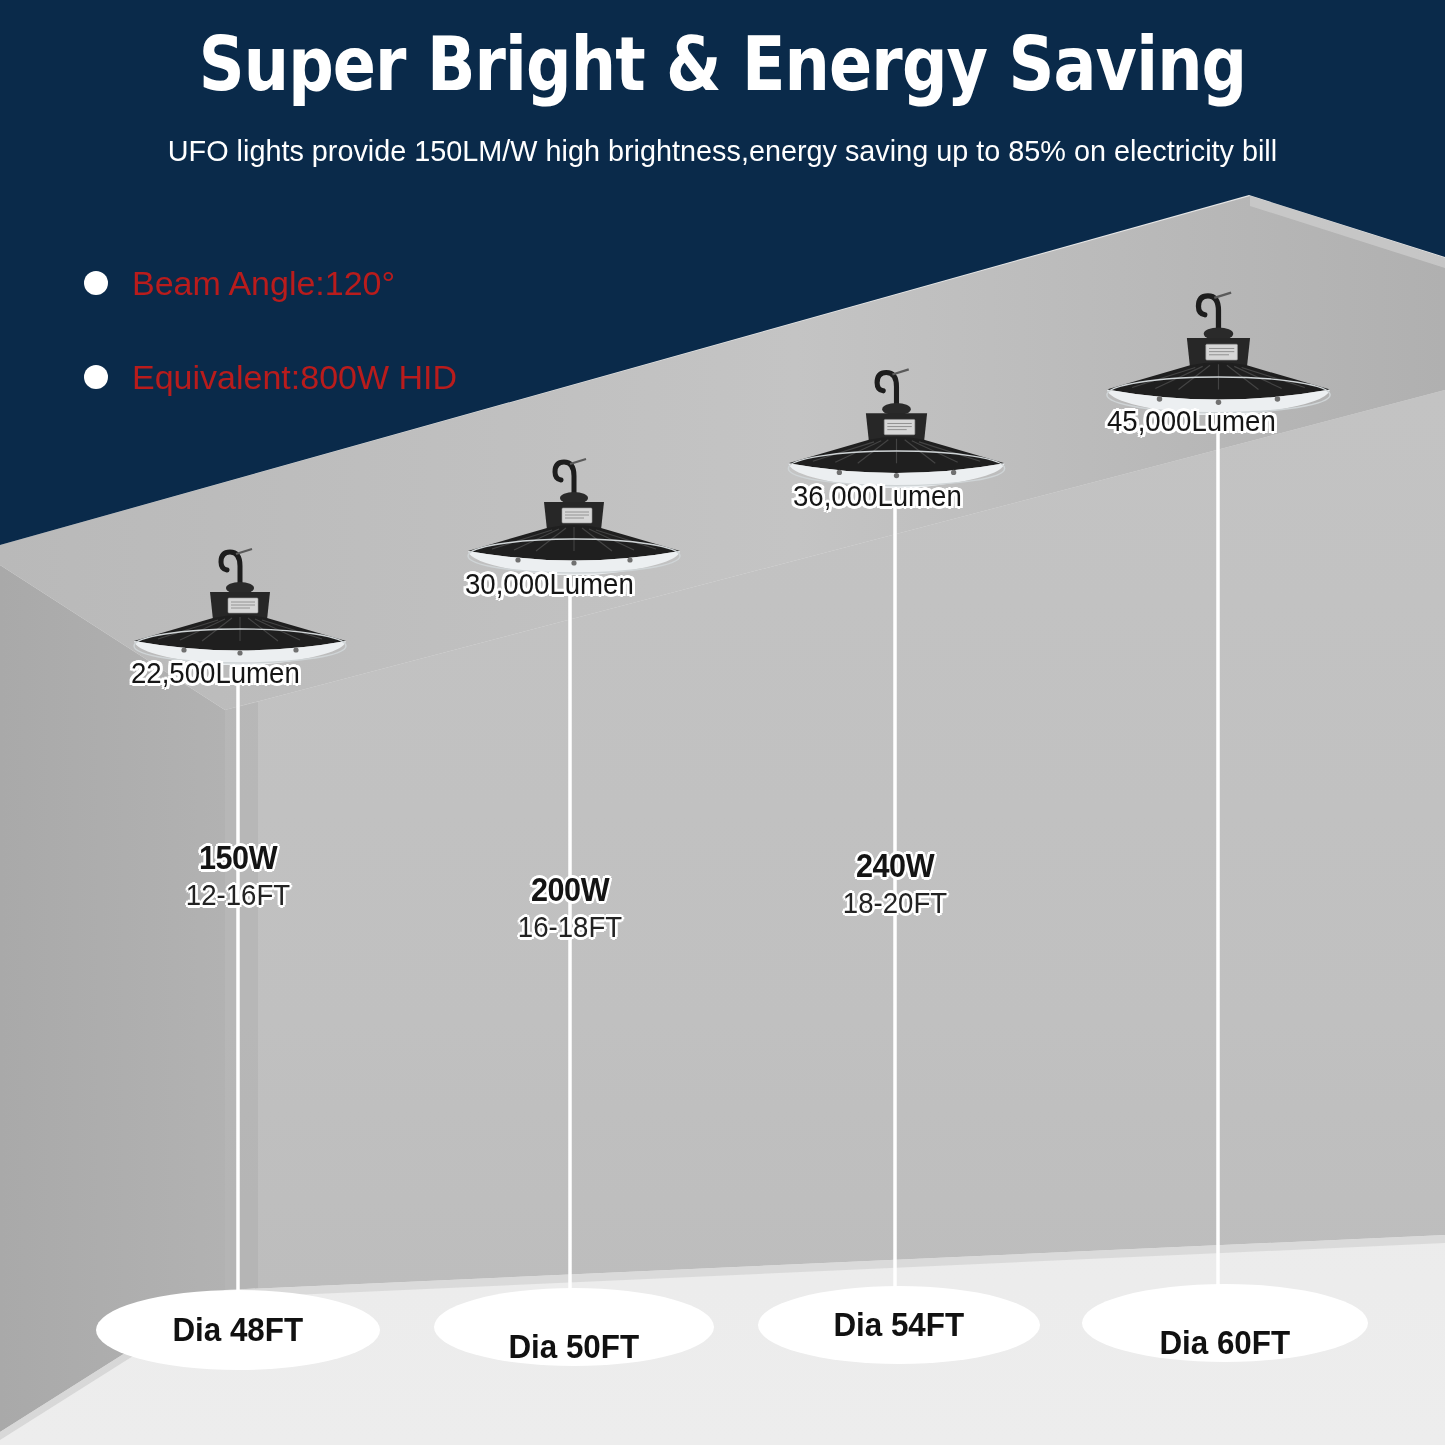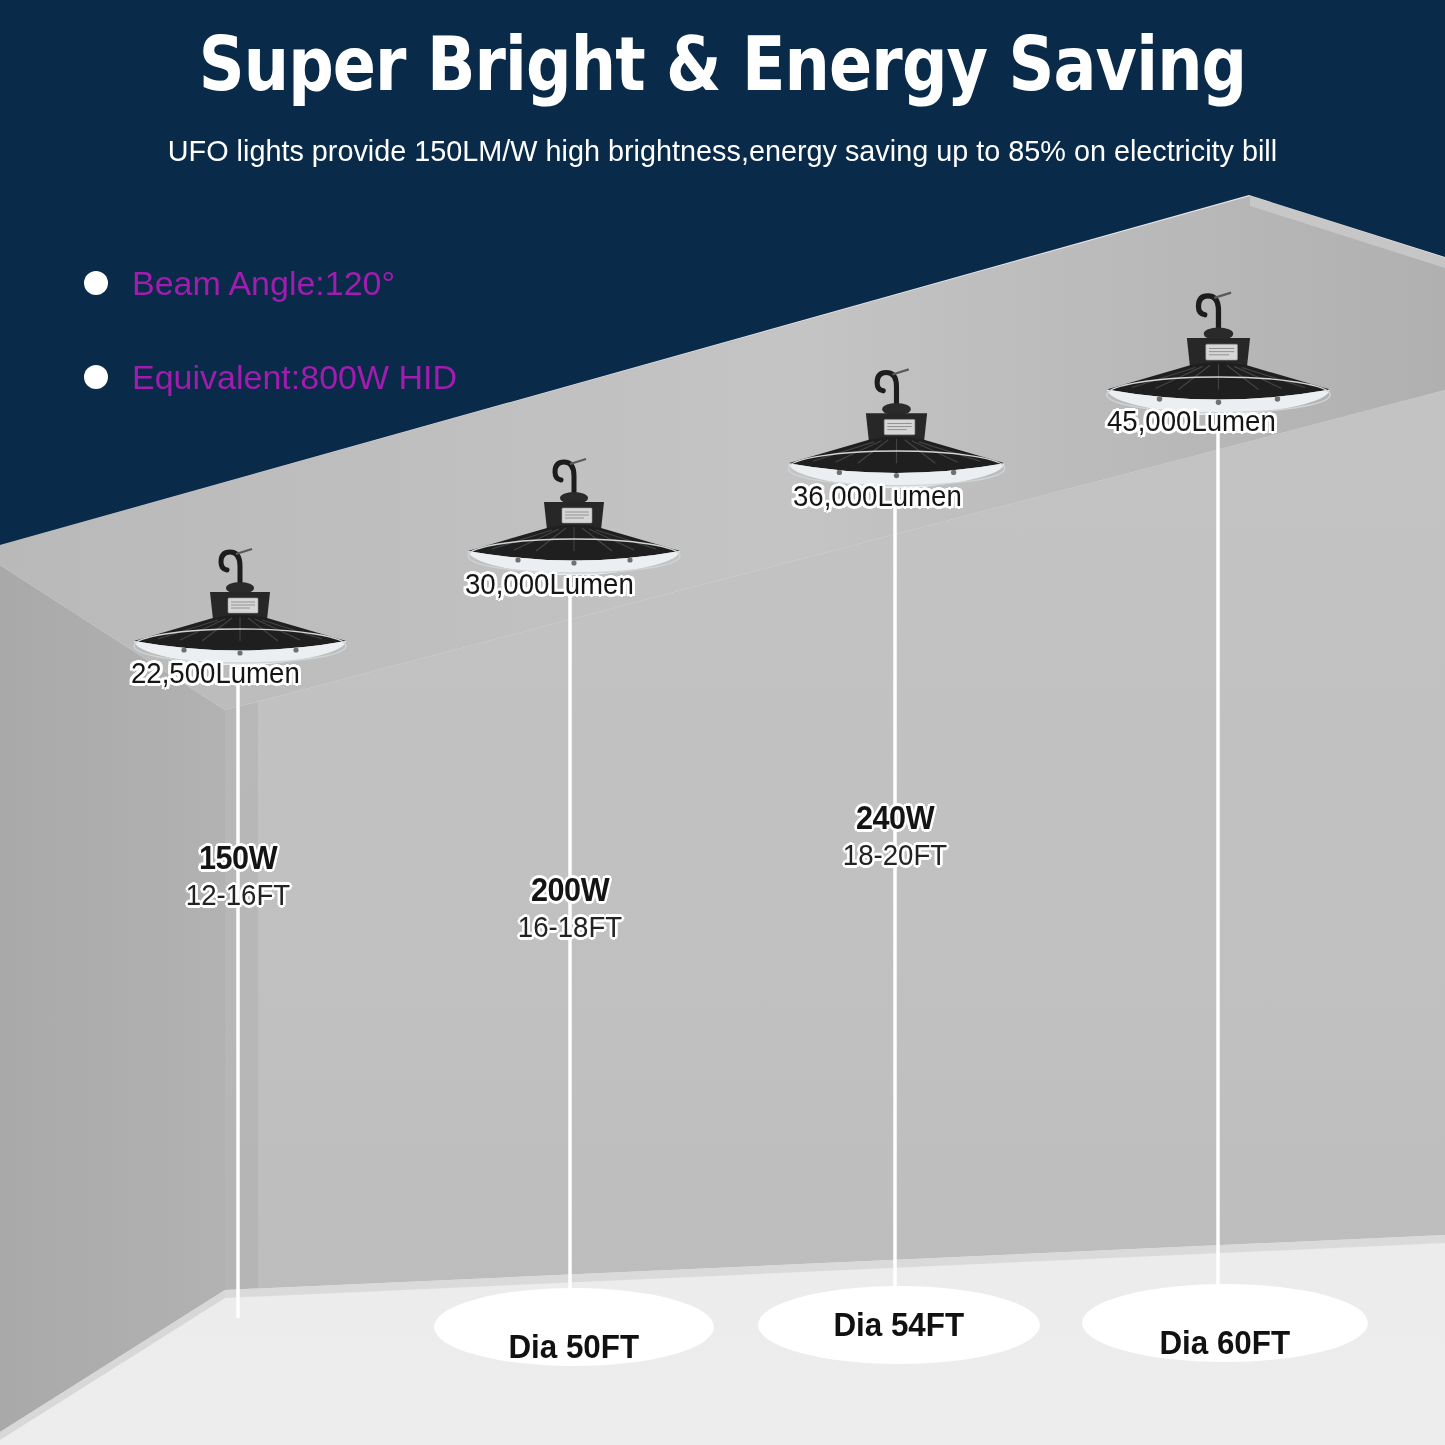--- a/index.html
+++ b/index.html
@@ -81,21 +81,21 @@
   }
   .bullet-dot {
     width: 24px;
     height: 24px;
     border-radius: 50%;
     background: #ffffff;
     flex: 0 0 auto;
     margin-right: 24px;
   }
   .bullet-text {
-    color: #a21caf;
+    color: #b91c1c;
     font-family: "Liberation Sans", sans-serif;
     font-size: 34px;
     white-space: nowrap;
   }
 
   
   .lamp {
     position: absolute;
     pointer-events: none;
   }
@@ -383,26 +383,29 @@
   <div class="watt-block" style="left:128px; top:838px; width:220px;">
     <div class="watt-main">150W</div>
     <div class="watt-range">12-16FT</div>
   </div>
 
   <div class="watt-block" style="left:460px; top:838px; width:220px;margin-top:32px;">
     <div class="watt-main">200W</div>
     <div class="watt-range">16-18FT</div>
   </div>
 
-  <div class="watt-block" style="left:785px; top:798px; width:220px;">
+  <div class="watt-block" style="left:785px; top:846px; width:220px;">
     <div class="watt-main">240W</div>
     <div class="watt-range">18-20FT</div>
   </div>
 
 
+  <div class="pool" style="left:96px; top:1290px; width:284px; height:80px;">
+    <span class="pool-label">Dia 48FT</span>
+  </div>
 
   <div class="pool" style="left:434px; top:1288px; width:280px; height:78px;align-items:flex-end;">
     <span class="pool-label">Dia 50FT</span>
   </div>
 
   <div class="pool" style="left:758px; top:1286px; width:282px; height:78px;">
     <span class="pool-label">Dia 54FT</span>
   </div>
 
   <div class="pool" style="left:1082px; top:1284px; width:286px; height:78px;align-items:flex-end;">

